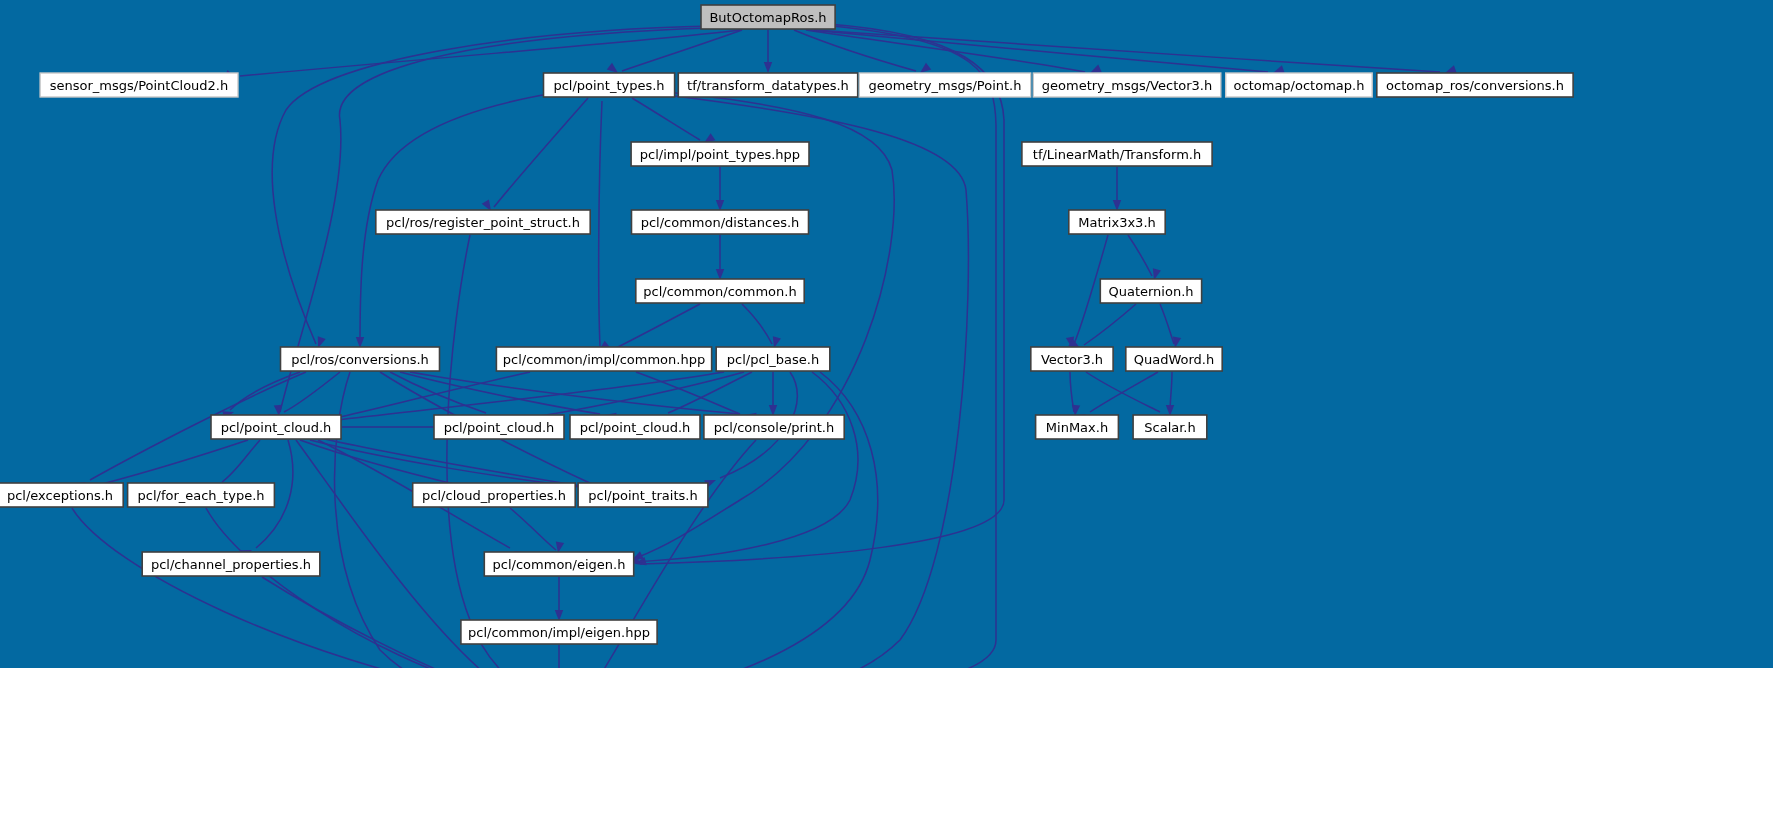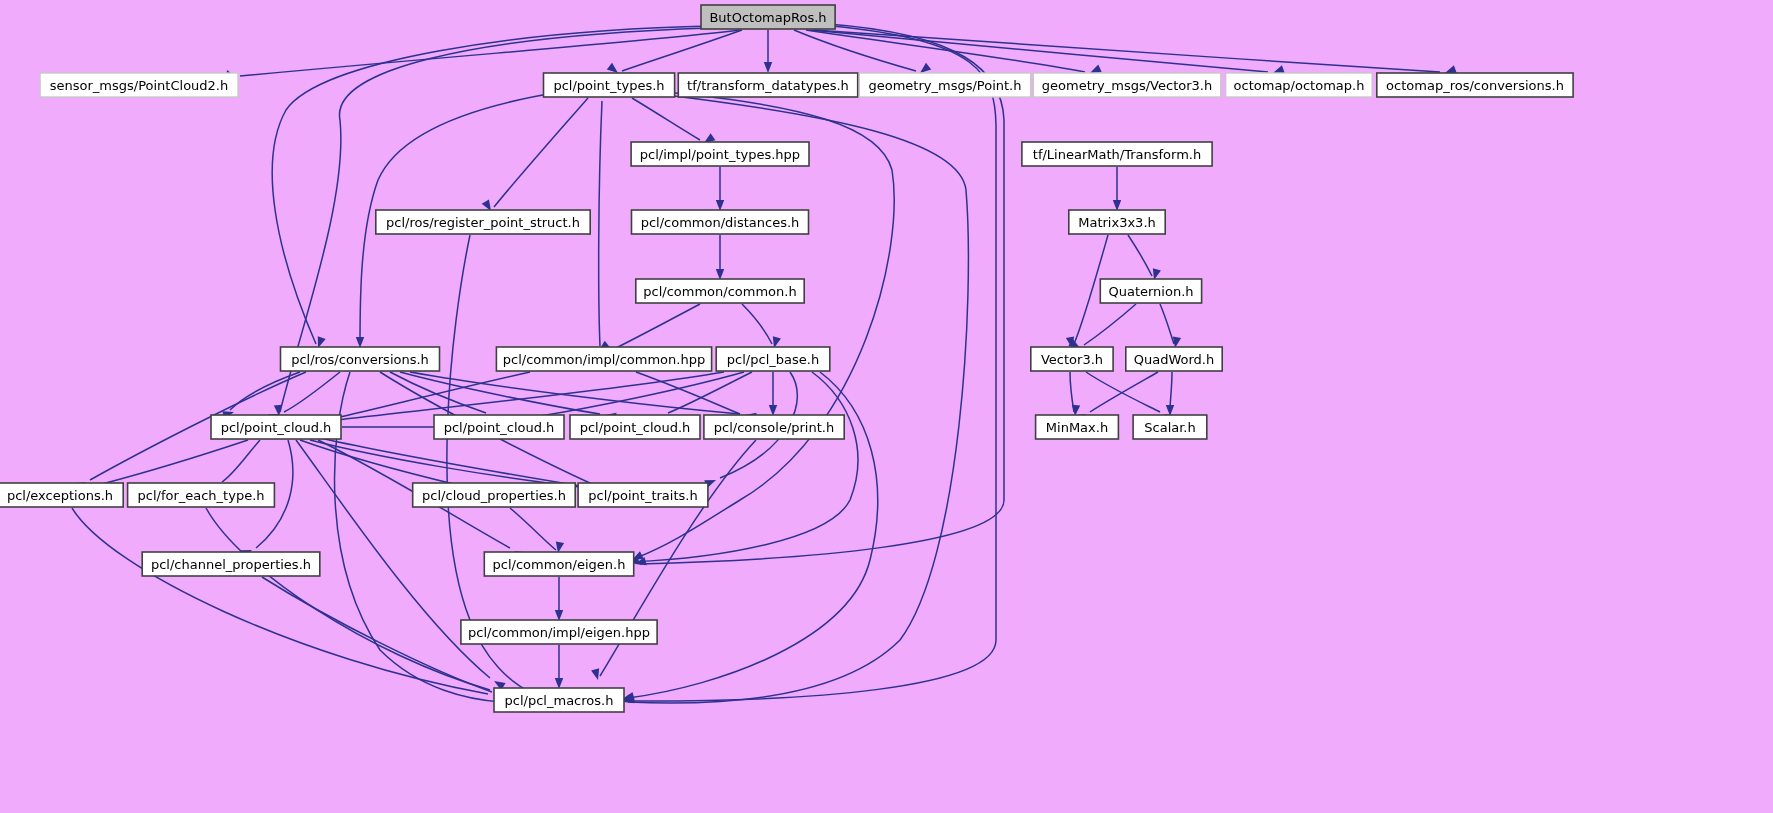--- a/index.html
+++ b/index.html
@@ -1,17 +1,17 @@
 <!DOCTYPE html>
 <html><head>
 <meta charset="utf-8">
 <style>
   html,body{margin:0;padding:0;background:#ffffff;}
   body{font-family:"DejaVu Sans", sans-serif;}
-  #graph-wrap{position:relative;width:1773px;height:813px;background:#f0abfc;overflow:hidden;}
+  #graph-wrap{position:relative;width:1773px;height:668px;background:#0369a1;overflow:hidden;}
   svg#depgraph{display:block;width:1773px;height:813px;}
   .node-box{fill:#ffffff;stroke:#404040;stroke-width:1.6px;}
   .node-box.root{fill:#bfbfbf;stroke:#404040;stroke-width:1.6px;}
   .node-box.ext{fill:#ffffff;stroke:#c8c8c8;stroke-width:1.4px;}
   .node-label{font-family:"DejaVu Sans", sans-serif;font-size:13px;fill:#000000;
                text-anchor:middle;dominant-baseline:middle;white-space:pre;}
   .edge{fill:none;stroke:#2e3191;stroke-width:1.5px;}
   .edge-head{fill:#2e3191;stroke:none;}
 </style>
 </head>

